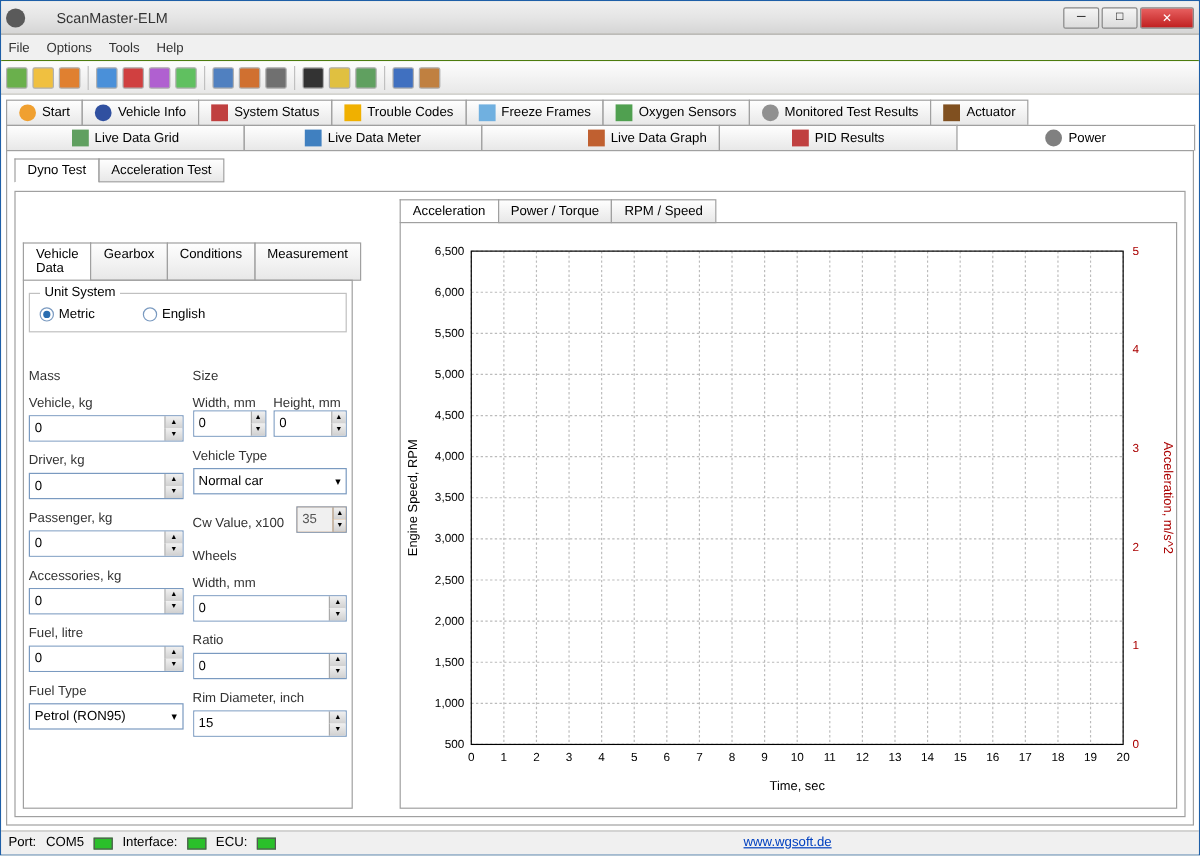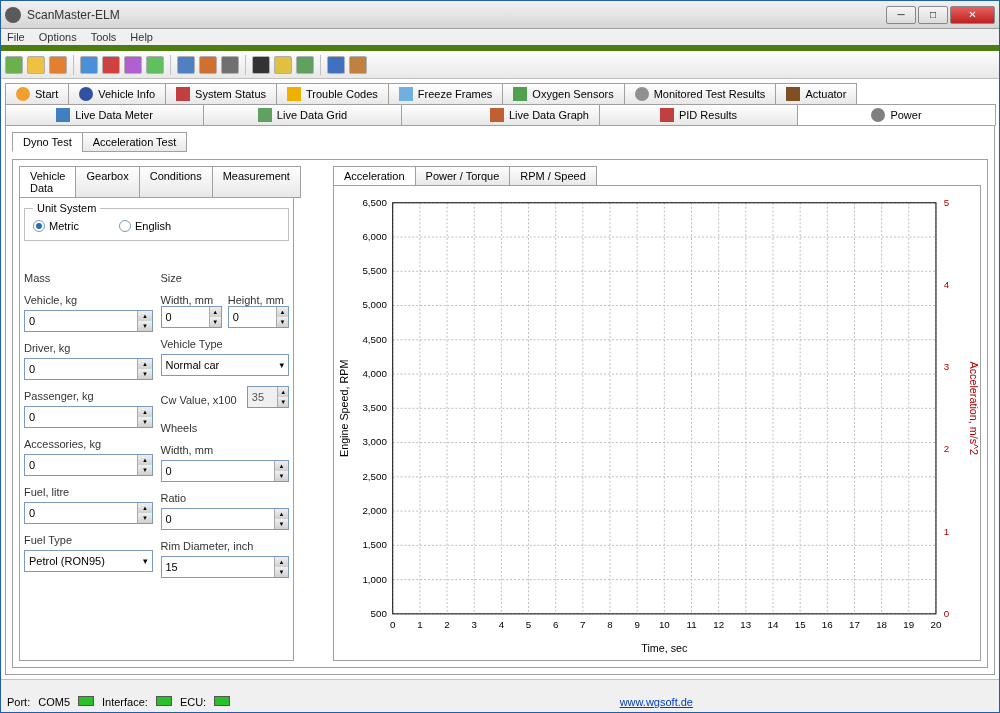--- a/index.html
+++ b/index.html
@@ -1,38 +1,38 @@
 <!DOCTYPE html>
 <html><head>
 <meta charset="utf-8">
 <style>
 * { box-sizing: border-box; margin: 0; padding: 0; font-family: Tahoma, sans-serif; font-size: 11px; }
 body { background: #ece9d8; width: 1000px; height: 713px; overflow: hidden; position: relative; }
 .window { width: 100%; height: 100%; display: flex; flex-direction: column; border: 1px solid #1e5fa8; }
 .titlebar { height: 28px; background: linear-gradient(to bottom, #f0f0f0 0%, #e5e5e5 50%, #d5d5d5 100%); border-bottom: 1px solid #a0a0a0; display: flex; align-items: center; padding: 0 4px; }
 .titlebar .icon { width: 16px; height: 16px; background: #5a5a5a; border-radius: 50%; margin-right: 6px; }
-.titlebar .title { flex: 1; color: #333; font-size: 12px; }
+.titlebar .title { flex: 1; color: #333; font-size: 12px; margin-left: 20px; }
 .winbtns { display: flex; gap: 0; }
 .winbtn { width: 30px; height: 18px; border: 1px solid #888; background: linear-gradient(to bottom,#f5f5f5,#dcdcdc); display:flex;align-items:center;justify-content:center; font-size:10px; margin-left:2px; border-radius:2px;}
 .winbtn.close { background: linear-gradient(to bottom,#e86060,#c02020); color:#fff; width:45px;}
-.menubar { height: 22px; background: #f0f0f0; border-bottom: 6px solid #4d7c0f; display:flex; align-items:center; padding: 0 6px; gap:14px;}
+.menubar { height: 22px; background: #f0f0f0; border-bottom: 1px solid #4d7c0f; display:flex; align-items:center; padding: 0 6px; gap:14px;}
 .menubar span { color:#333; cursor:default; }
 .toolbar { height: 28px; background: linear-gradient(to bottom,#fdfdfd,#e8e8e8); border-bottom:1px solid #c0c0c0; display:flex; align-items:center; padding:0 4px; gap:4px;}
 .tbico { width:18px; height:18px; border:1px solid #b0b0b0; background:#f8f8f8; border-radius:2px; }
 .sep { width:1px; height:20px; background:#c0c0c0; margin:0 2px;}
 .main { flex:1; background:#fff; display:flex; flex-direction:column; padding:4px; }
 .tabrow { display:flex; }
 .tabbtn { padding:3px 10px; border:1px solid #a0a0a0; background:linear-gradient(to bottom,#fefefe,#e8e8e8); display:flex; align-items:center; gap:5px; cursor:default; margin-right:-1px; }
 .tabbtn.active { background:#fff; border-bottom-color:#fff; }
 .tabico { width:14px; height:14px; display:inline-block; }
 .tabcontent { border:1px solid #a0a0a0; flex:1; background:#fff; padding:6px; display:flex; gap:8px; margin-top:-1px;}
 .subtabs { display:flex; }
 .subtab { padding:3px 10px; border:1px solid #a0a0a0; background:linear-gradient(to bottom,#fefefe,#e8e8e8); margin-right:-1px; cursor:default; }
 .subtab.active { background:#fff; border-bottom-color:#fff; font-weight:normal;}
-.leftpanel { width:275px; display:flex; flex-direction:column; }
+.leftpanel { width:275px; display:flex; flex-direction:column;margin-top:36px; }
 .lpbox { border:1px solid #a0a0a0; padding:4px; margin-top:-1px; flex:1; display:flex; gap:8px;}
 .lcol { flex:1; display:flex; flex-direction:column; gap:4px;}
 .lbl { color:#333; margin-top:6px;}
 .row2 { display:flex; gap:6px;}
 .row2 > div { flex:1; }
 .spin { display:flex; height:22px; border:1px solid #7a9ac0; }
 .spin input { border:none; width:100%; padding:0 4px; outline:none; background:#fff; }
 .spin .btns { width:16px; display:flex; flex-direction:column; }
 .spin .btns div { flex:1; background:linear-gradient(to bottom,#f0f0f0,#d0d0d0); border-left:1px solid #aaa; font-size:6px; display:flex;align-items:center;justify-content:center;}
 .sel { height:22px; border:1px solid #7a9ac0; background:#fff; display:flex; align-items:center; padding:0 4px; position:relative;}
@@ -41,21 +41,21 @@
 .radio .dot { width:12px; height:12px; border:1px solid #7a9ac0; border-radius:50%; display:flex;align-items:center;justify-content:center;}
 .radio .dot.on::after { content:""; width:6px;height:6px;background:#2a6db0;border-radius:50%;}
 .rightpanel { flex:1; display:flex; flex-direction:column;padding-left:29px; }
 .chartbox { border:1px solid #a0a0a0; flex:1; margin-top:-1px; display:flex; align-items:center; justify-content:center; position:relative;}
 svg.chart { width:100%; height:100%; }
 .axlabel { font-size:11px; fill:#000; }
 .ylabel { font-size:11px; fill:#000; }
 .r-ylabel { fill:#a00; font-size:11px;}
 .ticklbl { font-size:10px; fill:#000;}
 .rtick { fill:#a00; font-size:10px;}
-.statusbar { height:20px; background:#f0f0f0; border-top:1px solid #c0c0c0; display:flex; align-items:flex-start; padding:16px 6px; gap:8px;}
+.statusbar { height:20px; background:#f0f0f0; border-top:1px solid #c0c0c0; display:flex; align-items:flex-end; padding:4px 6px; gap:8px;}
 .statusbar .led { width:16px; height:10px; background:#2ac02a; border:1px solid #555;}
 .statusbar .link { color:#0040c0; text-decoration:underline; margin-left:auto; margin-right:300px;}
 fieldset.unit { border:1px solid #c0c0c0; padding:6px 8px 8px 8px; margin-bottom:6px;}
 fieldset.unit legend { padding:0 4px;}
 </style>
 </head>
 <body>
 
 <div class="window">
   <div class="titlebar">
@@ -127,26 +127,26 @@
           <span>Monitored Test Results</span>
         </div>
       <div class="tabbtn">
           <span class="tabico" style="background:#805020"></span>
           <span>Actuator</span>
         </div>
     </div>
 
     <div class="tabrow" style="margin-top:-1px">
       <div class="tabbtn" style="flex:1;justify-content:center">
+          <span class="tabico" style="background:#60a060"></span>
+          <span>Live Data Grid</span>
+        </div>
+      <div class="tabbtn" style="flex:1;justify-content:center">
           <span class="tabico" style="background:#4080c0"></span>
           <span>Live Data Meter</span>
-        </div>
-      <div class="tabbtn" style="flex:1;justify-content:center">
-          <span class="tabico" style="background:#60a060"></span>
-          <span>Live Data Grid</span>
         </div>
       <div class="tabbtn" style="flex:1;justify-content:flex-end">
           <span class="tabico" style="background:#c06030"></span>
           <span>Live Data Graph</span>
         </div>
       <div class="tabbtn" style="flex:1;justify-content:center">
           <span class="tabico" style="background:#c04040"></span>
           <span>PID Results</span>
         </div>
       <div class="tabbtn active" style="flex:1;justify-content:center">

